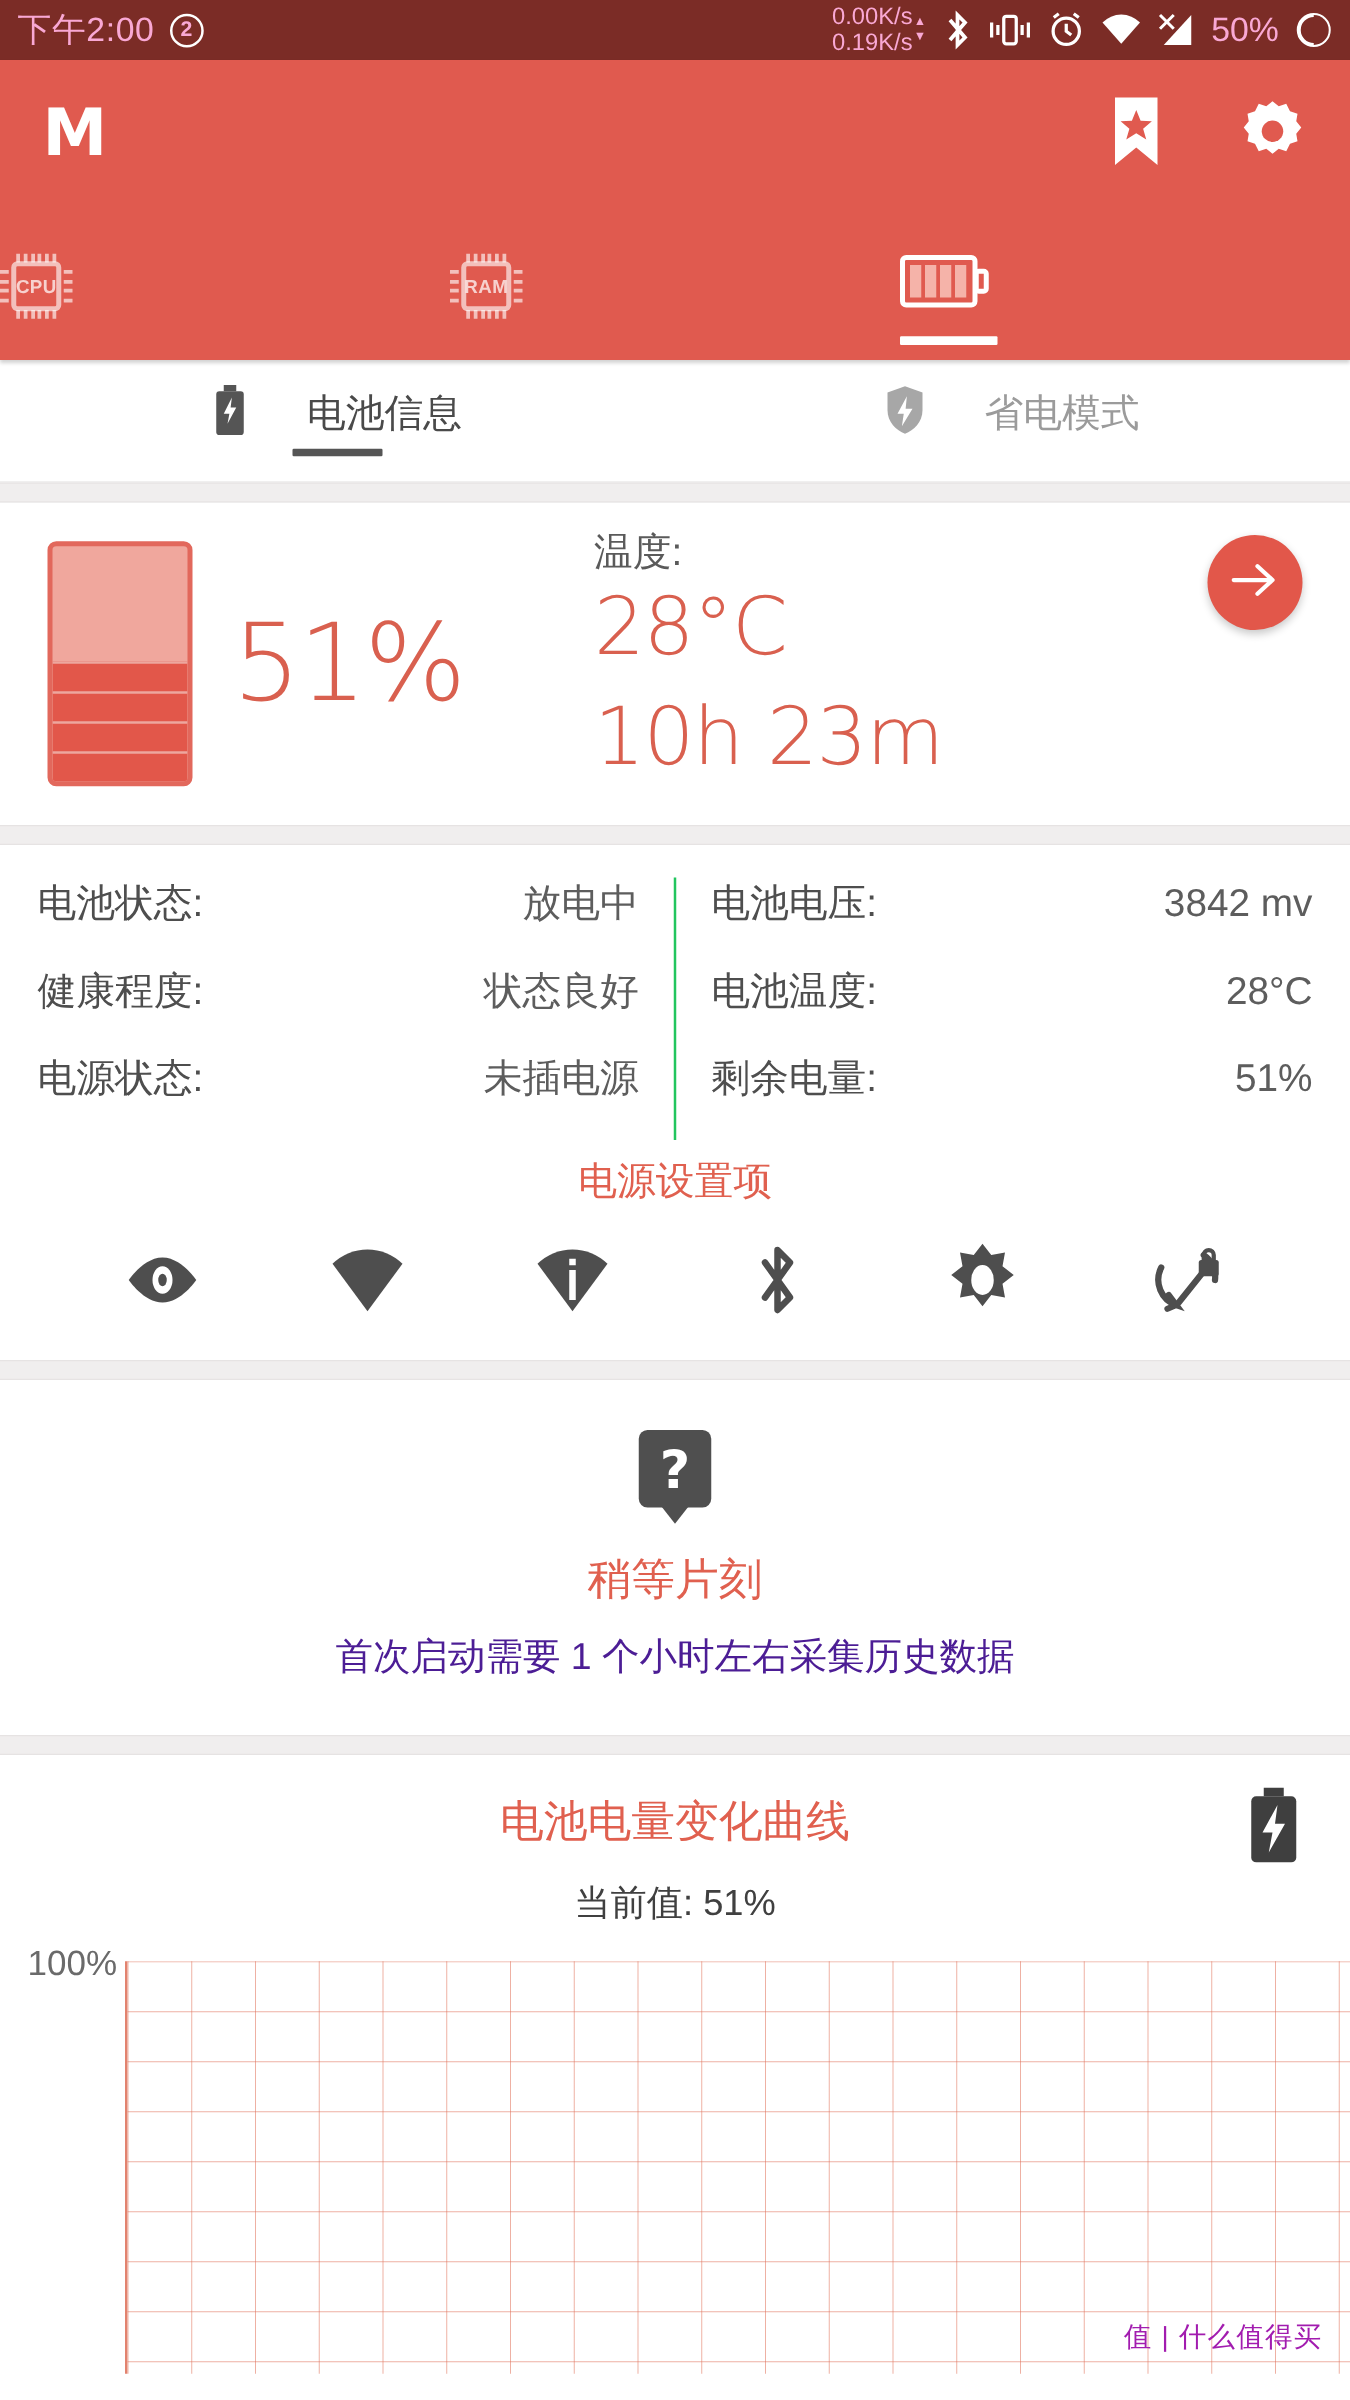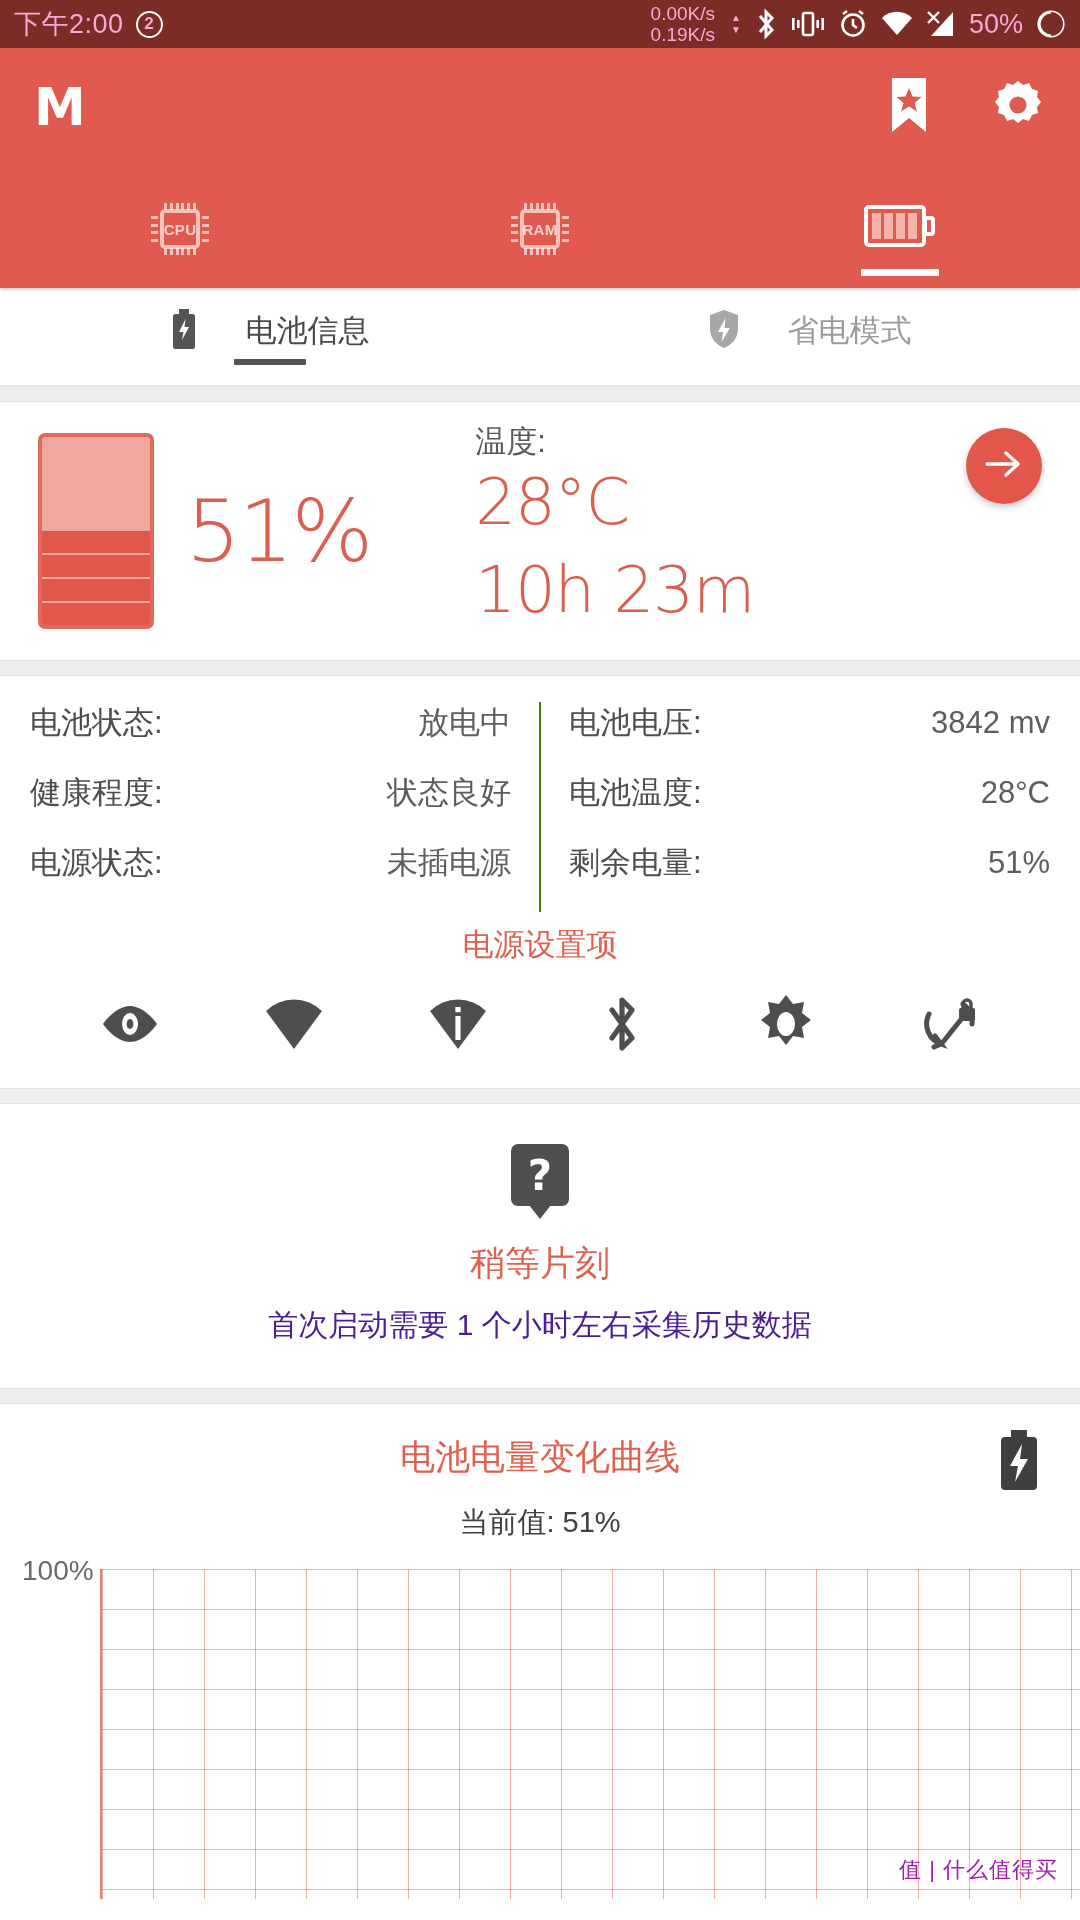--- a/index.html
+++ b/index.html
@@ -20,21 +20,21 @@
   #statusbar .clock{ font-size:27px; letter-spacing:.5px; }
   #statusbar .notif-badge{
     width:27px;height:27px;border-radius:50%;
     border:2.5px solid #fff; display:inline-flex;
     align-items:center;justify-content:center;
     font-size:17px;font-weight:bold;margin-left:12px;
   }
   #statusbar .right{
     margin-left:auto; display:flex; align-items:center; gap:13px;
   }
-  .netspeed{ display:flex; align-items:center; gap:16px; line-height:1; }
+  .netspeed{ display:flex; align-items:center; gap:1px; line-height:1; }
   .netspeed .nums{ font-size:19px; text-align:right; }
   .netspeed .nums div{ line-height:1.12; }
   .netspeed .arrows{ display:flex; flex-direction:column; font-size:10px; line-height:1.2; }
   .sicon{ display:inline-block; }
   .sicon svg{ display:block; }
 
   
   #appbar{
     background:#e05a4f; height:240px; position:relative;
     box-shadow:0 2px 3px rgba(0,0,0,.18);
@@ -46,21 +46,21 @@
     color:#fff; font-size:52px; font-weight:700; line-height:1;
     letter-spacing:-1px; font-family:"DejaVu Sans",sans-serif;
   }
   #appbar .actions{ margin-left:auto; display:flex; align-items:center; gap:58px; }
 
   #appbar .tabs{
     display:flex; align-items:flex-end; height:118px;
   }
   #appbar .tab{
     flex:1; display:flex; flex-direction:column;
-    align-items:center; justify-content:flex-end; height:100%;
+    justify-content:flex-end; height:100%;
     padding-bottom:8px; position:relative;
   }
   #appbar .tab .indicator{
     width:78px; height:7px; background:#fff; border-radius:1px;
     margin-top:14px; opacity:0;
   }
   #appbar .tab.active .indicator{ opacity:1; }
 
   
   .chip{ position:relative; width:58px; height:52px; }
@@ -125,21 +125,21 @@
   .fab{
     position:absolute; right:38px; top:26px;
     width:76px; height:76px; border-radius:50%;
     background:#e2574a; display:flex; align-items:center; justify-content:center;
     box-shadow:0 3px 7px rgba(0,0,0,.22);
   }
 
   
   #infotable{ padding:26px 30px 6px 30px; display:flex; }
   .itcol{ flex:1; }
-  .itcol.left{ padding-right:28px; border-right:2px solid #4d7c0f; }
+  .itcol.left{ padding-right:28px; border-right:2px solid #22c55e; }
   .itcol.right{ padding-left:28px; }
   .itrow{ display:flex; justify-content:space-between; align-items:baseline; margin-bottom:28px; }
   .itrow .k{ font-size:31px; color:#4e4e4e; }
   .itrow .v{ font-size:31px; color:#5d5d5d; }
 
   .pslink{ text-align:center; font-size:31px; color:#e0604f; padding:6px 0 10px 0; }
 
   #psicons{ display:flex; padding:18px 48px 34px 48px; }
   #psicons .ps{ flex:1; display:flex; align-items:center; justify-content:center; }
 

